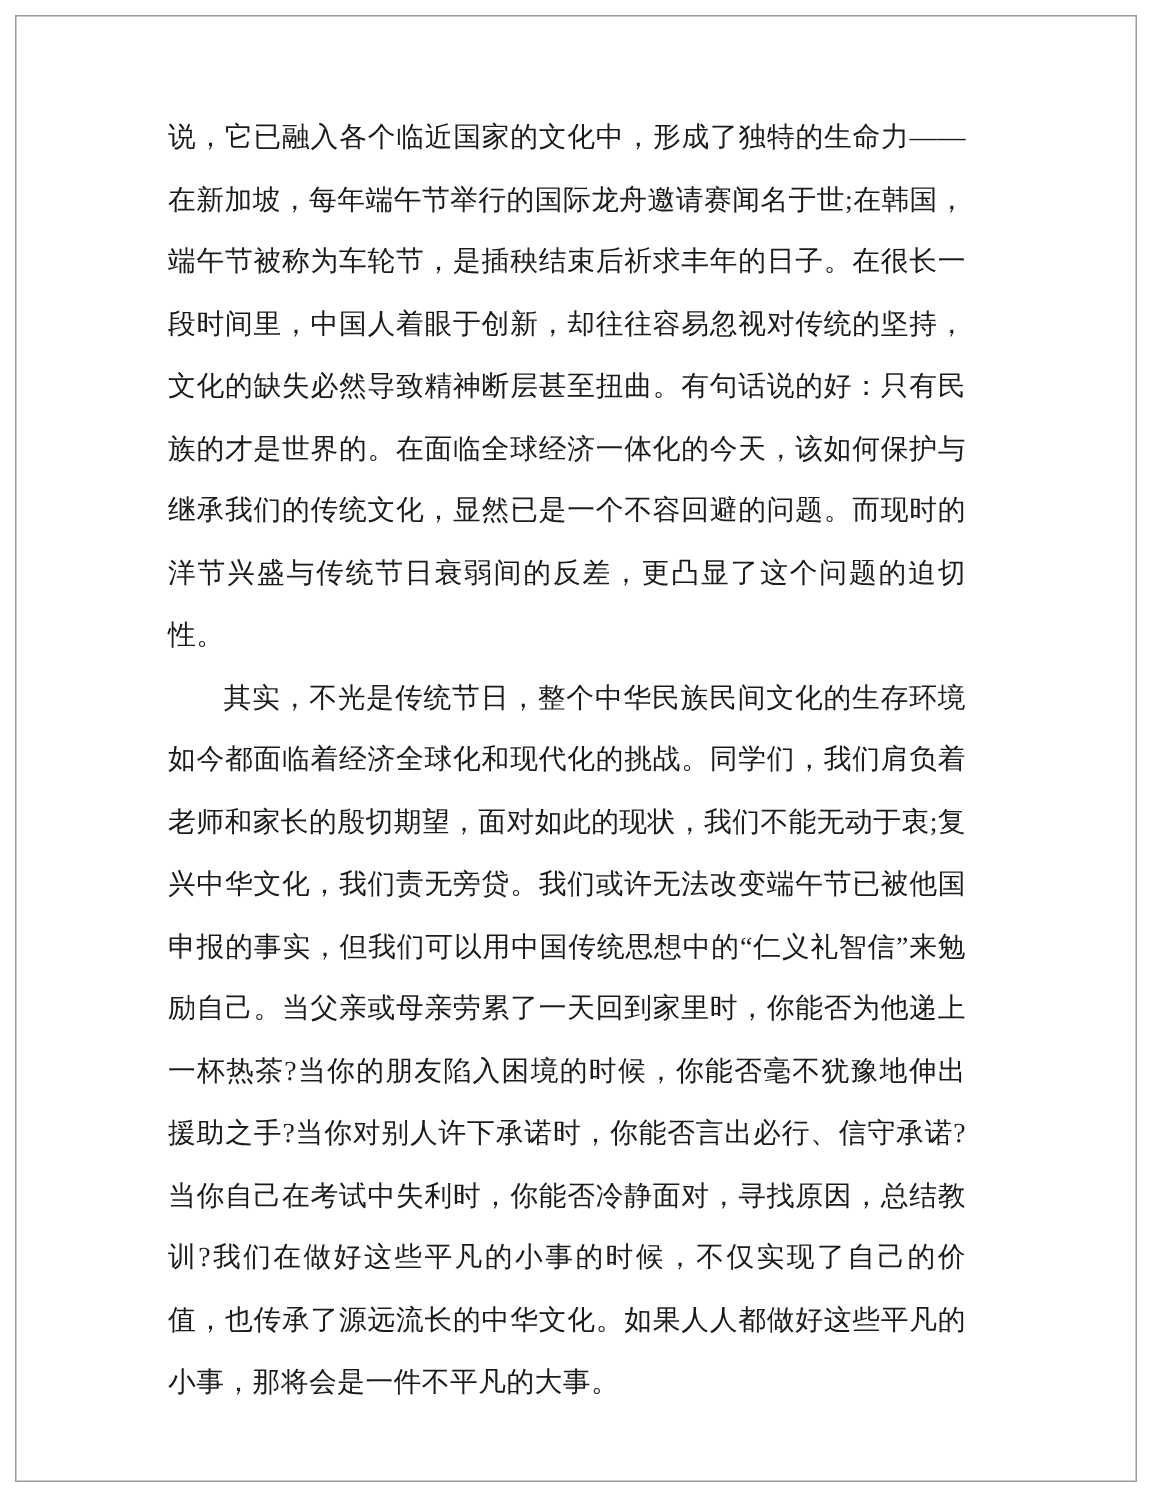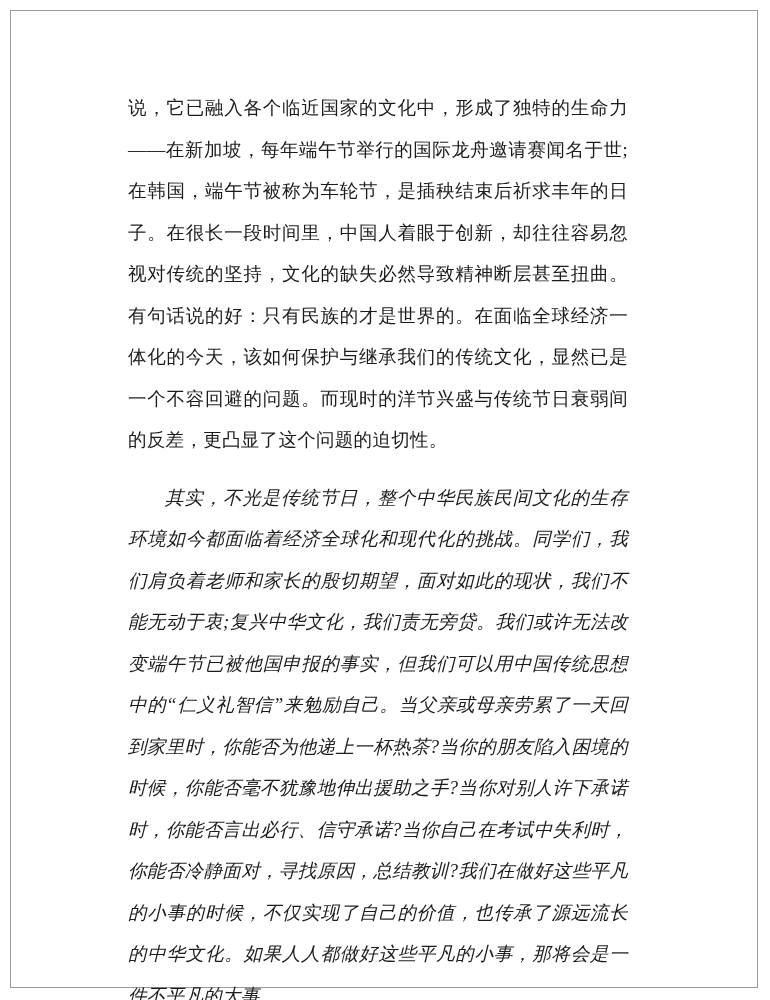--- a/index.html
+++ b/index.html
@@ -28,31 +28,30 @@
     box-sizing: border-box;
     pointer-events: none;
   }
   .content {
     position: absolute;
     left: 112px;
     top: 72px;
     width: 532px;
   }
   .para {
-    margin: 16px;
+    margin: 0;
     font-size: 18.5px;
     line-height: 41.5px;
     color: #1b1b1b;
     text-align: justify;
     text-justify: inter-ideograph;
     letter-spacing: 0.3px;
   }
   .para + .para {
     margin-top: 0px;
-    font-style: italic;
   }
   .indent {
     text-indent: 37px;
   }
 </style>
 </head>
 <body>
 
 <div class="page">
   <div class="page-border"></div>

